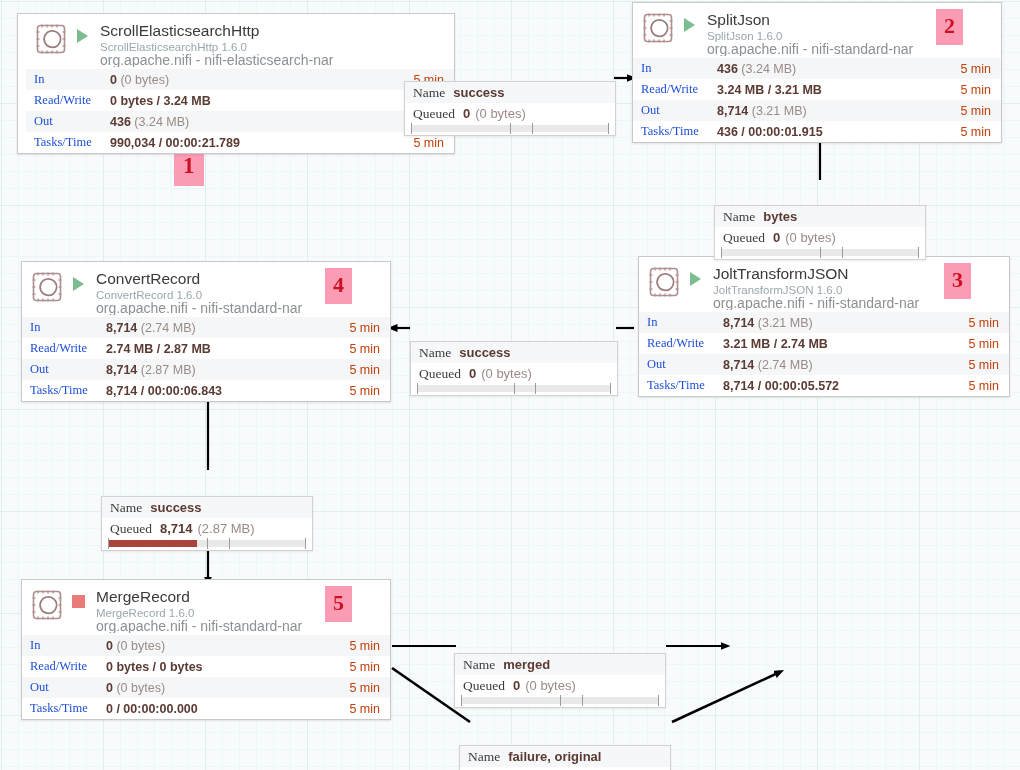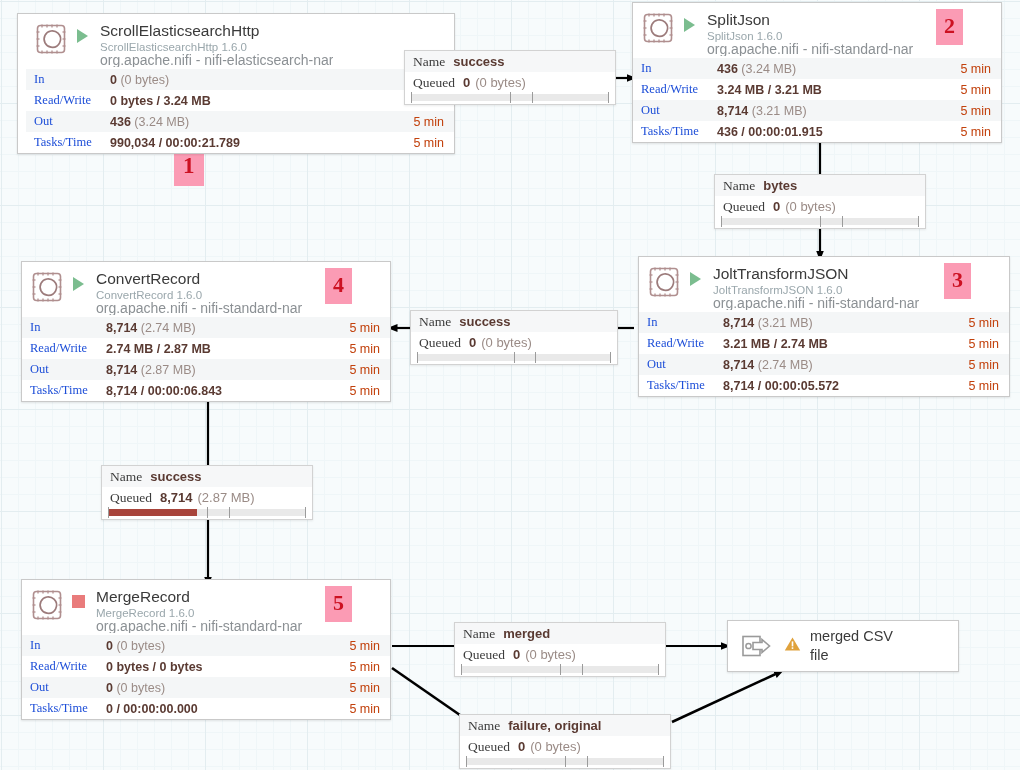--- a/index.html
+++ b/index.html
@@ -152,20 +152,21 @@
     width: 58px;
   }
 
   
   .conn-label {
     position: absolute;
     background: #ffffff;
     border: 1px solid #d2d2d2;
     box-shadow: 0 1px 2px rgba(0,0,0,0.08);
     padding: 0;
+    margin-top: 31px;
   }
   .cl-row {
     display: flex;
     align-items: center;
     height: 21px;
     padding: 0 8px;
     white-space: nowrap;
   }
   .cl-row.first { background: #f6f7f8; }
   .cl-key {
@@ -714,32 +715,14 @@
     </div>
     <div class="queue-bar">
       <div class="queue-fill" style="width:0%"></div>
       <div class="queue-tick" style="left:0px;"></div>
       <div class="queue-tick" style="left:50%;"></div>
       <div class="queue-tick" style="left:61%;"></div>
       <div class="queue-tick" style="right:0px;"></div>
     </div>
   </div>
 
-  <div class="port" style="left:727px; top:620px; width:232px; height:52px;">
-    <div class="port-icon">
-      <svg width="32" height="24" viewBox="0 0 32 24" xmlns="http://www.w3.org/2000/svg">
-        <rect x="1" y="2.5" width="17" height="19" fill="none" stroke="#9a9a9a" stroke-width="1.6"></rect>
-        <circle cx="6.5" cy="12" r="2.6" fill="none" stroke="#9a9a9a" stroke-width="1.5"></circle>
-        <path d="M11,8.5 L20,8.5 L20,5.5 L27.5,12 L20,18.5 L20,15.5 L11,15.5 Z" fill="#ffffff" stroke="#9a9a9a" stroke-width="1.6" stroke-linejoin="miter"></path>
-      </svg>
-    </div>
-    <div class="warn-icon">
-      <svg width="17" height="16" viewBox="0 0 17 16" xmlns="http://www.w3.org/2000/svg">
-        <path d="M8.5,1.4 L16.2,14.4 L0.8,14.4 Z" fill="#e0a23c"></path>
-        <rect x="7.7" y="5.4" width="1.6" height="5" fill="#ffffff"></rect>
-        <rect x="7.7" y="11.3" width="1.6" height="1.6" fill="#ffffff"></rect>
-      </svg>
-    </div>
-    <div class="port-label">merged CSV
-file</div>
-  </div>
 
 </div>
 
 </body></html>

